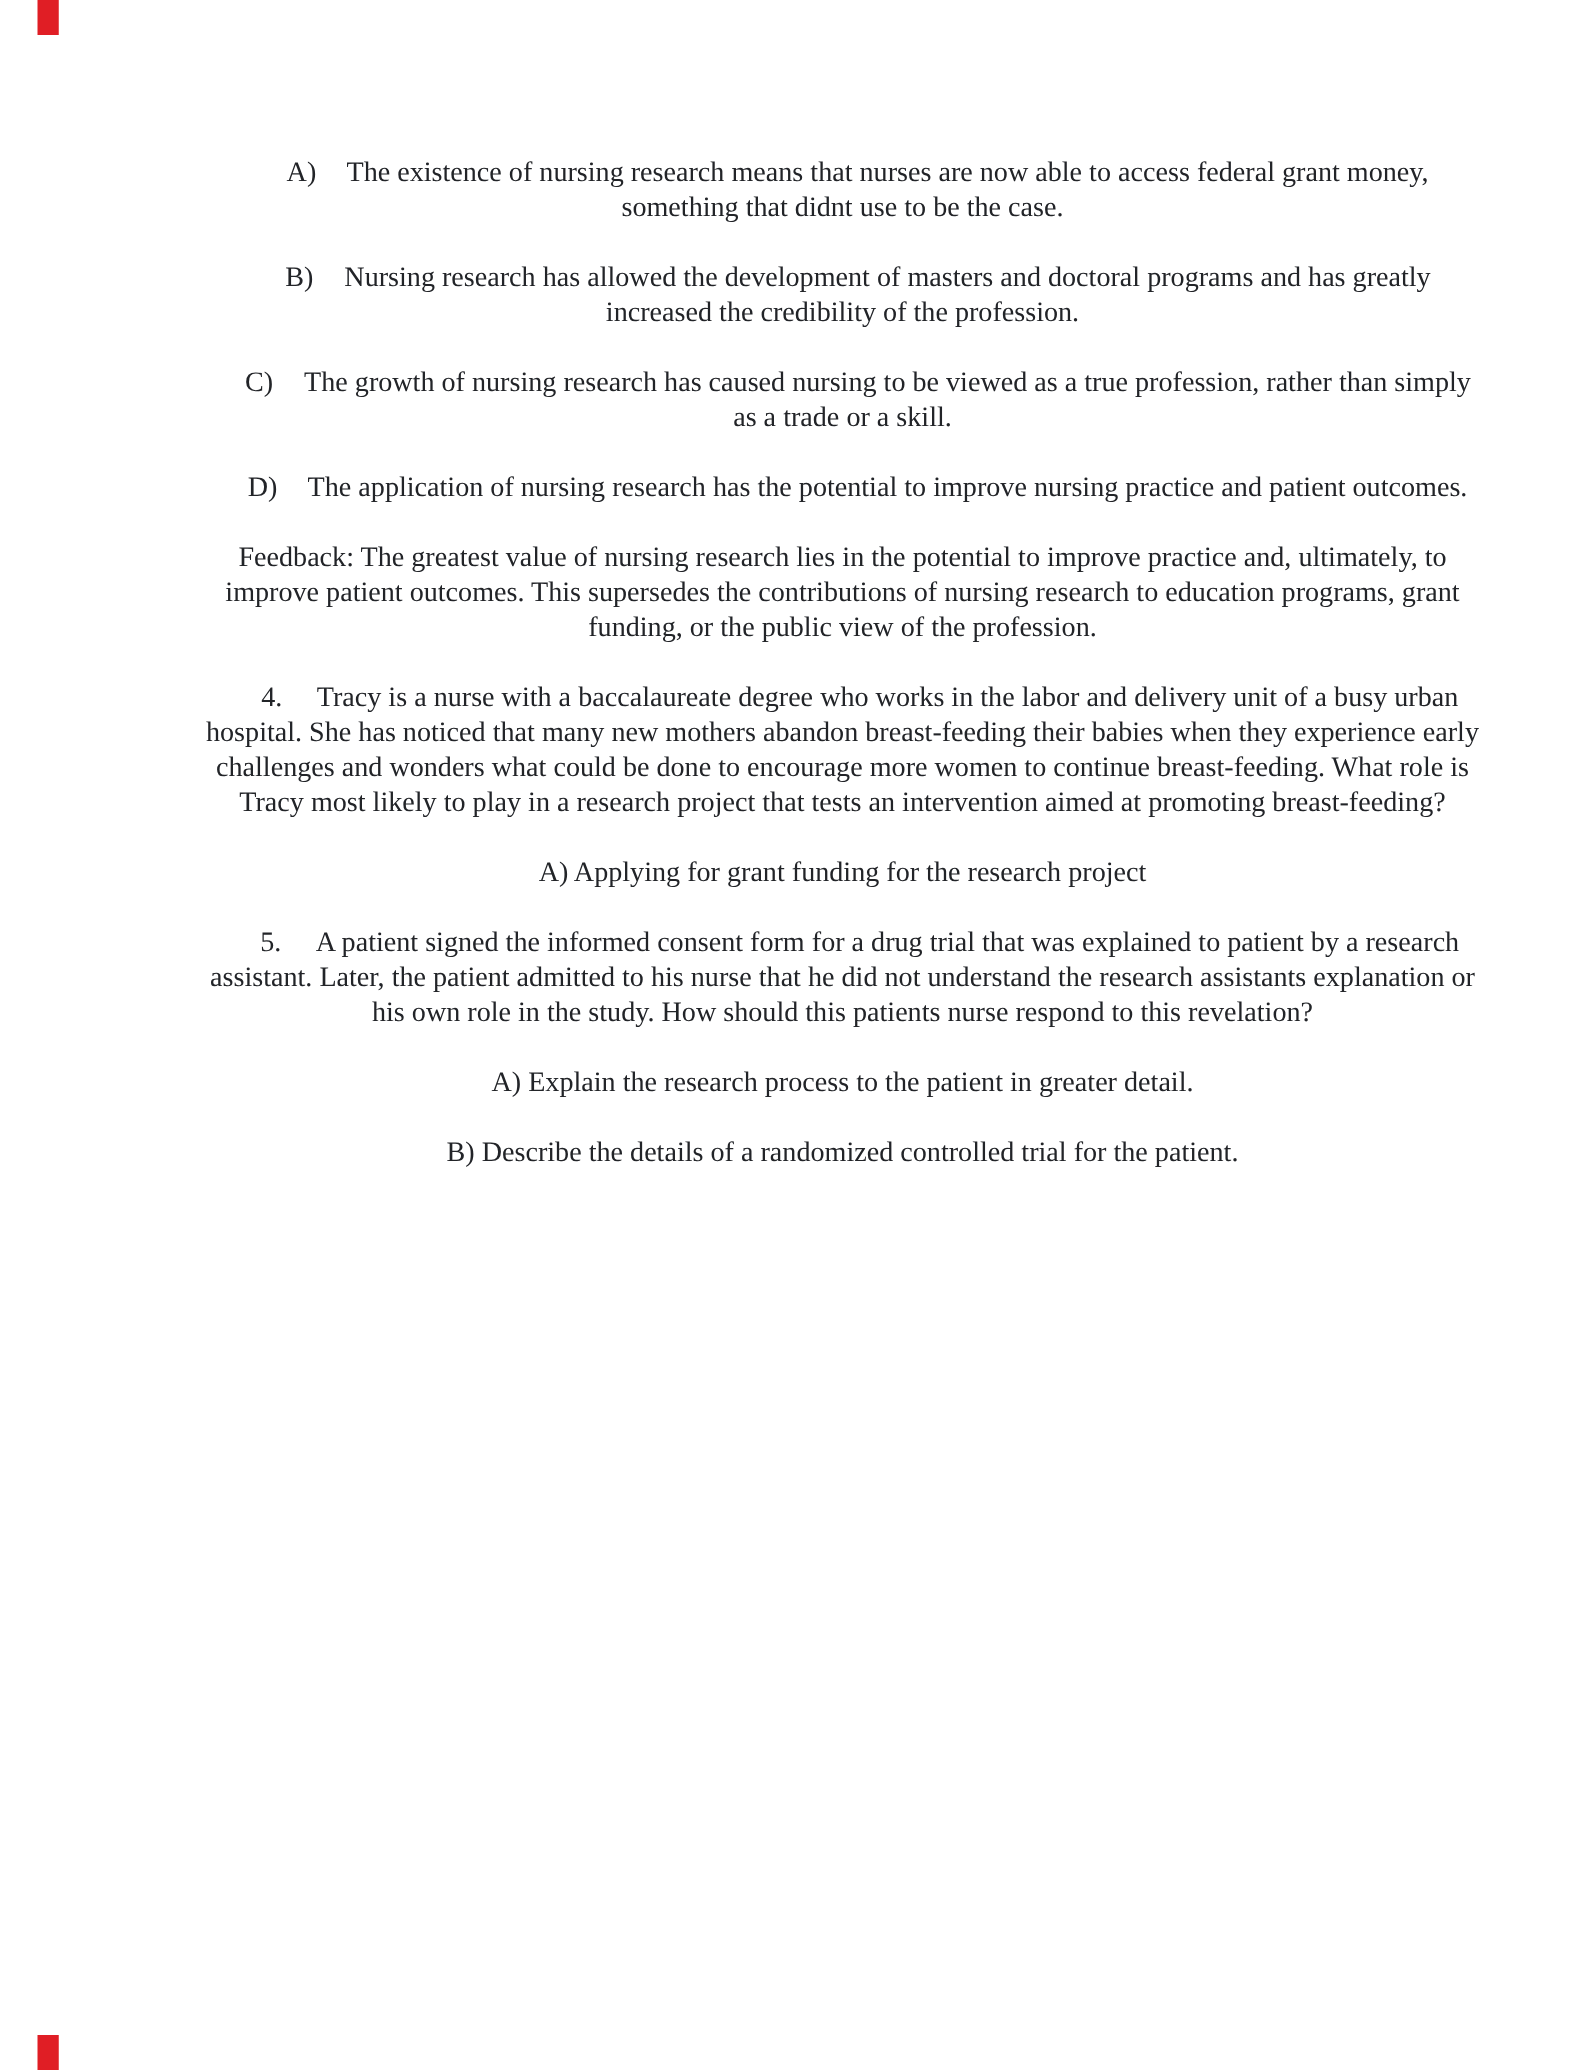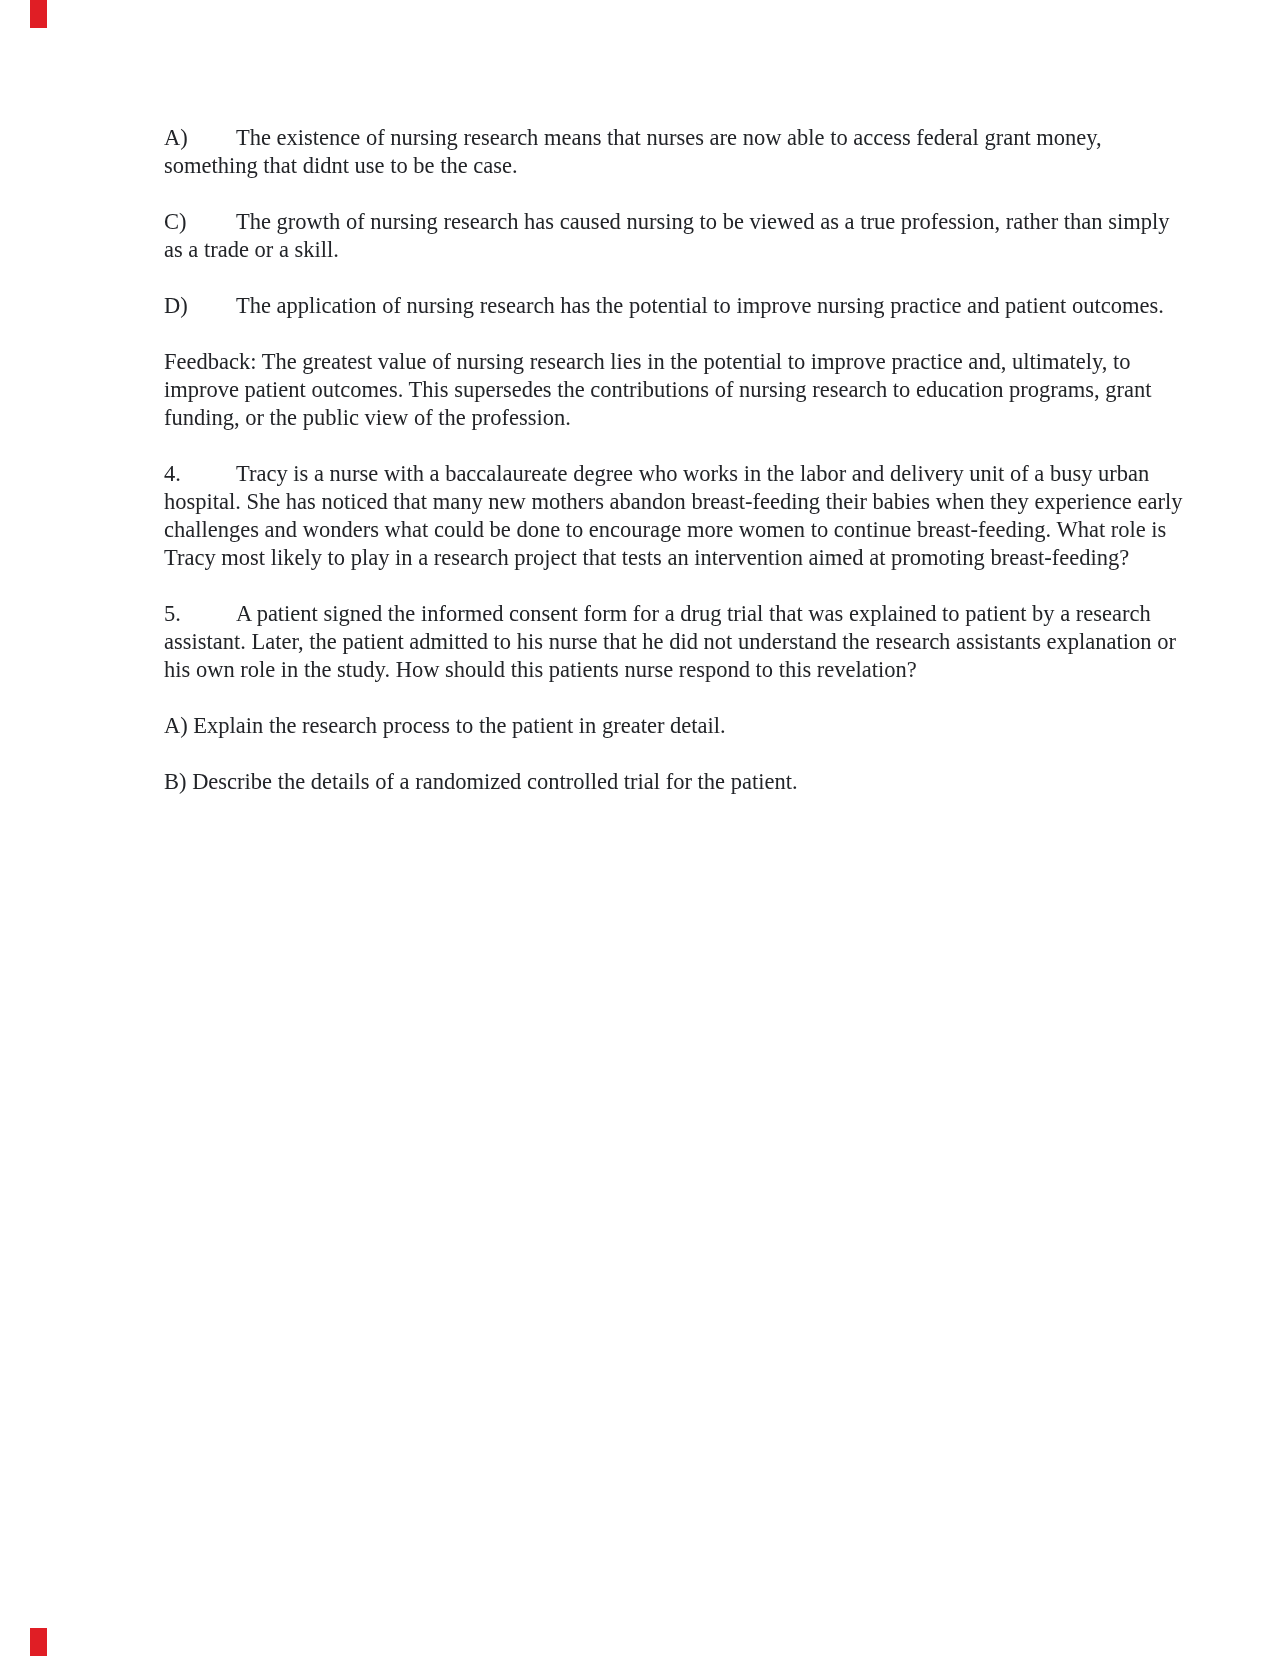--- a/index.html
+++ b/index.html
@@ -25,20 +25,21 @@
     width: 1020px;
     font-family: "Liberation Serif", serif;
     font-size: 22.5px;
     line-height: 28px;
     color: #222428;
     text-align: left;
   }
   .para {
     margin: 0 0 28px 0;
     padding: 0;
+    text-align: center;
   }
   .tab-label {
     display: inline-block;
     width: 72px;
   }
   .edge-marker {
     position: absolute;
     left: 30px;
     width: 17px;
     height: 28px;
@@ -47,22 +48,24 @@
   .edge-marker.top { top: 0; }
   .edge-marker.bottom { bottom: 0; }
 </style>
 </head>
 <body style="background: rgb(255, 255, 255);">
 
 <div class="page">
   <div class="edge-marker top"></div>
   <div class="doc-body" style="color: rgb(34, 36, 40);">
       <p class="para"><span class="tab-label">A)</span><span>The existence of nursing research means that nurses are now able to access federal grant money, something that didnt use to be the case.</span></p>
+      <p class="para"><span class="tab-label">B)</span><span>Nursing research has allowed the development of masters and doctoral programs and has greatly increased the credibility of the profession.</span></p>
       <p class="para"><span class="tab-label">C)</span><span>The growth of nursing research has caused nursing to be viewed as a true profession, rather than simply as a trade or a skill.</span></p>
       <p class="para"><span class="tab-label">D)</span><span>The application of nursing research has the potential to improve nursing practice and patient outcomes.</span></p>
       <p class="para"><span>Feedback: The greatest value of nursing research lies in the potential to improve practice and, ultimately, to improve patient outcomes. This supersedes the contributions of nursing research to education programs, grant funding, or the public view of the profession.</span></p>
       <p class="para"><span class="tab-label">4.</span><span>Tracy is a nurse with a baccalaureate degree who works in the labor and delivery unit of a busy urban hospital. She has noticed that many new mothers abandon breast-feeding their babies when they experience early challenges and wonders what could be done to encourage more women to continue breast-feeding. What role is Tracy most likely to play in a research project that tests an intervention aimed at promoting breast-feeding?</span></p>
+      <p class="para"><span>A) Applying for grant funding for the research project</span></p>
       <p class="para"><span class="tab-label">5.</span><span>A patient signed the informed consent form for a drug trial that was explained to patient by a research assistant. Later, the patient admitted to his nurse that he did not understand the research assistants explanation or his own role in the study. How should this patients nurse respond to this revelation?</span></p>
       <p class="para"><span>A) Explain the research process to the patient in greater detail.</span></p>
       <p class="para"><span>B) Describe the details of a randomized controlled trial for the patient.</span></p>
     </div>
   <div class="edge-marker bottom"></div>
 </div>
 
 </body></html>

